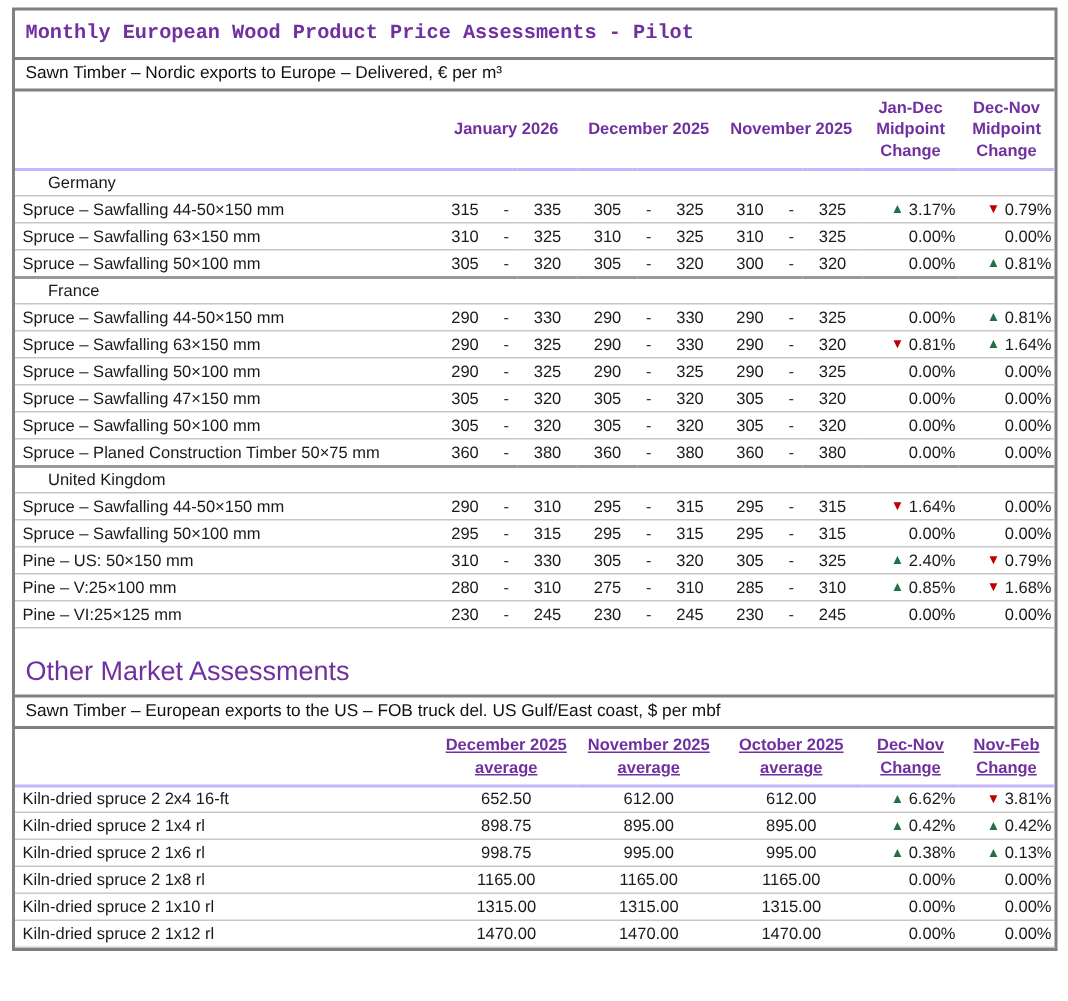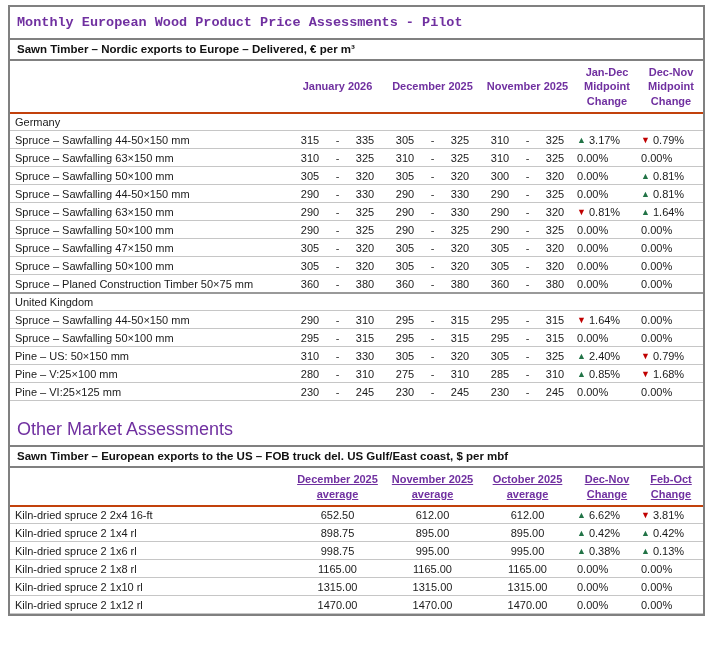--- a/index.html
+++ b/index.html
@@ -16,50 +16,50 @@
     background: #fff;
   }
   .title {
     font-size: 13.5px; font-weight: bold;
     color: var(--accent, #7030A0);
     padding: 8px 6px 8px 7px;
     border-bottom: 2px solid var(--major-border, #808080);
     font-family: Liberation Mono, monospace;
   }
   .subtitle {
-    font-size: 11.5px; font-weight: bold; color: #111;
+    font-size: 11.5px; font-weight: normal; color: #111;
     padding: 3px 6px 4px 7px;
     border-bottom: 2px solid var(--major-border, #808080);
   }
   table { width: 100%; border-collapse: collapse; table-layout: fixed; }
   thead th {
     color: var(--accent, #7030A0);
     font-size: 11px; font-weight: bold;
     vertical-align: middle;
     line-height: 1.3;
     padding: 4px 1px;
-    border-bottom: 2px solid #c2410c;
+    border-bottom: 2px solid #c4b5fd;
   }
   .t1 thead th { height: 48px; }
   .t2 thead th { height: 32px; text-decoration: underline; }
   tbody td {
     font-size: 11px;
     height: 18px;
     vertical-align: middle;
     border-bottom: 1px solid #c6c6c6;
     padding: 1px 2px;
   }
   td.product { text-align: left; padding-left: 5px; margin-top: 16px; }
   td.section-cell {
-    text-align: left; padding-left: 5px;
+    text-align: left; padding-left: 22px;
     border-top: 2px solid #999999;
   }
   td.num { text-align: center; }
   td.dash { text-align: center; color: #333; }
-  td.chg { text-align: left; white-space: nowrap; }
+  td.chg { text-align: right; white-space: nowrap; }
   .tri { font-size: 9px; margin-right: 3px; position: relative; top: -1px; }
   .tri.up { color: var(--up, #217346); }
   .tri.down { color: var(--down, #C00000); }
   .gap { height: 14px; }
   .heading2 {
     font-size: 18px; font-weight: normal;
     color: var(--accent, #7030A0);
     padding: 4px 6px 5px 7px;
     border-bottom: 2px solid var(--major-border, #808080);
   }
@@ -138,20 +138,23 @@
             <td class="num">305</td>
             <td class="dash">-</td>
             <td class="num">320</td>
             <td class="num">300</td>
             <td class="dash">-</td>
             <td class="num">320</td>
             <td class="chg"><span>0.00%</span></td>
             <td class="chg"><span class="tri up">▲</span><span>0.81%</span></td>
           </tr>
           <tr>
+            <td class="section-cell" colspan="12">France</td>
+          </tr>
+          <tr>
             <td class="product">Spruce – Sawfalling 44-50×150 mm</td>
             <td class="num">290</td>
             <td class="dash">-</td>
             <td class="num">330</td>
             <td class="num">290</td>
             <td class="dash">-</td>
             <td class="num">330</td>
             <td class="num">290</td>
             <td class="dash">-</td>
             <td class="num">325</td>
@@ -319,21 +322,21 @@
         <col style="width:64px">
           <col style="width:64px">
       </colgroup>
       <thead>
         <tr>
           <th></th>
           <th>December 2025 average</th>
           <th>November 2025 average</th>
           <th>October 2025 average</th>
           <th>Dec-Nov Change</th>
-          <th>Feb-Oct Change</th>
+          <th>Nov-Feb Change</th>
         </tr>
       </thead>
       <tbody>
           <tr>
             <td class="product">Kiln-dried spruce 2 2x4 16-ft</td>
             <td class="num">652.50</td>
             <td class="num">612.00</td>
             <td class="num">612.00</td>
             <td class="chg"><span class="tri up">▲</span><span>6.62%</span></td>
             <td class="chg"><span class="tri down">▼</span><span>3.81%</span></td>

